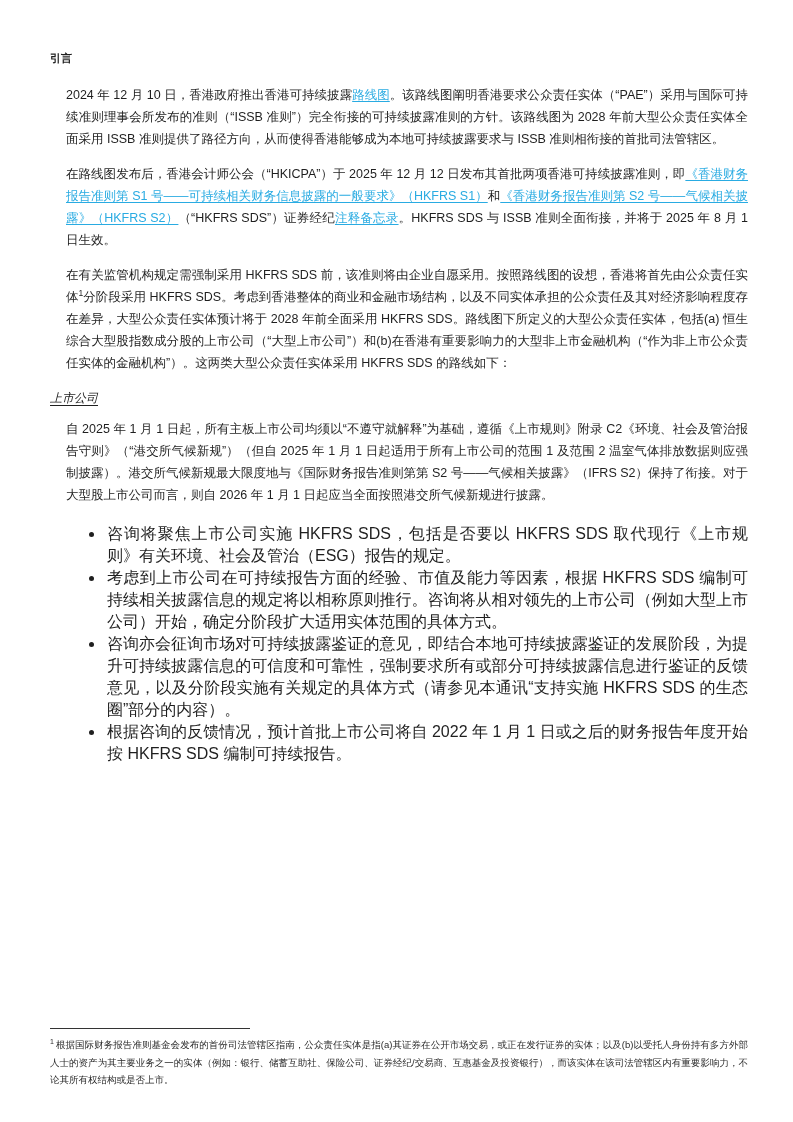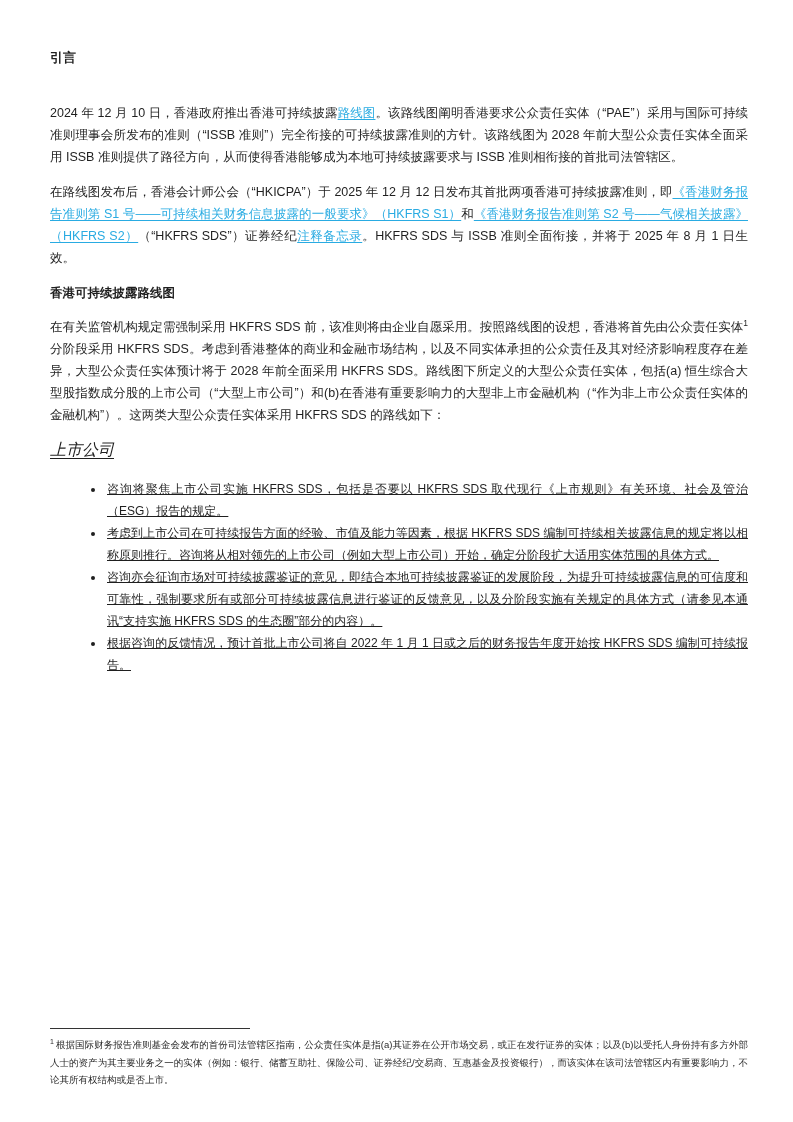--- a/index.html
+++ b/index.html
@@ -12,53 +12,53 @@
     width:793px;height:1122px;position:relative;overflow:hidden;
     font-family:"Liberation Sans","DejaVu Sans",sans-serif;
     color:var(--text);
   }
   .page{
     position:absolute;inset:0;
     padding:47px 45px 0 50px;
     background:#ffffff;
   }
   .h1{
-    font-size:13px;font-weight:bold;line-height:22px;
-    margin:0 0 33px 0;color:var(--text);
+    font-size:11px;font-weight:bold;line-height:22px;
+    margin:0 0 15px 0;color:var(--text);
   }
   .h2{
     font-size:12.5px;font-weight:bold;line-height:22px;
     margin:12px 0 12px 0;color:var(--text);
   }
   .h3{
-    font-size:16px;font-weight:normal;font-style:italic;line-height:22px;
+    font-size:12px;font-weight:normal;font-style:italic;line-height:22px;
     text-decoration:underline;text-underline-offset:3px;
     margin:2px 0 9px 0;color:var(--text);
   }
   p.body{
     font-size:12.5px;line-height:22px;text-align:justify;
-    margin:0 0 13px 0;color:var(--text);
+    margin:0 0 13px 16px;color:var(--text);
   }
   a.doc-link{
     color:var(--link);
     text-decoration:underline;
     text-underline-offset:2px;
     cursor:pointer;
   }
   sup{
     font-size:8.5px;vertical-align:super;line-height:0;
   }
   ul.bullets{
     list-style:disc;
     margin:17px 0 0 0;
     padding-left:55px;
   }
   ul.bullets li{
-    font-size:12px;line-height:22px;text-align:justify;
-    padding-left:2px;margin:0;color:var(--text);text-decoration:underline;
+    font-size:16px;line-height:22px;text-align:justify;
+    padding-left:2px;margin:0;color:var(--text);
   }
   .footnote{
     position:absolute;left:50px;right:45px;top:1028px;
   }
   .fn-rule{
     width:200px;height:0;border-top:1px solid #333333;
     margin:0 0 7px 0;
   }
   .fn-text{
     font-size:9.5px;line-height:17.5px;text-align:justify;color:#2a2a2a;
@@ -69,26 +69,26 @@
 <body>
 
 <div class="page">
 
   <div class="h1">引言</div>
 
   <p class="body"><span>2024 年 12 月 10 日，香港政府推出香港可持续披露</span><a class="doc-link" href="#">路线图</a><span>。该路线图阐明香港要求公众责任实体（“PAE”）采用与国际可持续准则理事会所发布的准则（“ISSB 准则”）完全衔接的可持续披露准则的方针。该路线图为 2028 年前大型公众责任实体全面采用 ISSB 准则提供了路径方向，从而使得香港能够成为本地可持续披露要求与 ISSB 准则相衔接的首批司法管辖区。</span></p>
 
   <p class="body"><span>在路线图发布后，香港会计师公会（“HKICPA”）于 2025 年 12 月 12 日发布其首批两项香港可持续披露准则，即</span><a class="doc-link" href="#">《香港财务报告准则第 S1 号——可持续相关财务信息披露的一般要求》（HKFRS S1）</a><span>和</span><a class="doc-link" href="#">《香港财务报告准则第 S2 号——气候相关披露》（HKFRS S2）</a><span>（“HKFRS SDS”）证券经纪</span><a class="doc-link" href="#">注释备忘录</a><span>。HKFRS SDS 与 ISSB 准则全面衔接，并将于 2025 年 8 月 1 日生效。</span></p>
 
-  <div class="h2">香港可持续披露路线图</div>
 
   <p class="body"><span>在有关监管机构规定需强制采用 HKFRS SDS 前，该准则将由企业自愿采用。按照路线图的设想，香港将首先由公众责任实体</span><sup>1</sup><span>分阶段采用 HKFRS SDS。考虑到香港整体的商业和金融市场结构，以及不同实体承担的公众责任及其对经济影响程度存在差异，大型公众责任实体预计将于 2028 年前全面采用 HKFRS SDS。路线图下所定义的大型公众责任实体，包括(a) 恒生综合大型股指数成分股的上市公司（“大型上市公司”）和(b)在香港有重要影响力的大型非上市金融机构（“作为非上市公众责任实体的金融机构”）。这两类大型公众责任实体采用 HKFRS SDS 的路线如下：</span></p>
 
   <div class="h3">上市公司</div>
 
+  <p class="body">自 2025 年 1 月 1 日起，所有主板上市公司均须以“不遵守就解释”为基础，遵循《上市规则》附录 C2《环境、社会及管治报告守则》（“港交所气候新规”）（但自 2025 年 1 月 1 日起适用于所有上市公司的范围 1 及范围 2 温室气体排放数据则应强制披露）。港交所气候新规最大限度地与《国际财务报告准则第第 S2 号——气候相关披露》（IFRS S2）保持了衔接。对于大型股上市公司而言，则自 2026 年 1 月 1 日起应当全面按照港交所气候新规进行披露。</p>
 
 
   <ul class="bullets">
       <li>咨询将聚焦上市公司实施 HKFRS SDS，包括是否要以 HKFRS SDS 取代现行《上市规则》有关环境、社会及管治（ESG）报告的规定。</li>
       <li>考虑到上市公司在可持续报告方面的经验、市值及能力等因素，根据 HKFRS SDS 编制可持续相关披露信息的规定将以相称原则推行。咨询将从相对领先的上市公司（例如大型上市公司）开始，确定分阶段扩大适用实体范围的具体方式。</li>
       <li>咨询亦会征询市场对可持续披露鉴证的意见，即结合本地可持续披露鉴证的发展阶段，为提升可持续披露信息的可信度和可靠性，强制要求所有或部分可持续披露信息进行鉴证的反馈意见，以及分阶段实施有关规定的具体方式（请参见本通讯“支持实施 HKFRS SDS 的生态圈”部分的内容）。</li>
       <li>根据咨询的反馈情况，预计首批上市公司将自 2022 年 1 月 1 日或之后的财务报告年度开始按 HKFRS SDS 编制可持续报告。</li>
     </ul>
 
   <div class="footnote">

